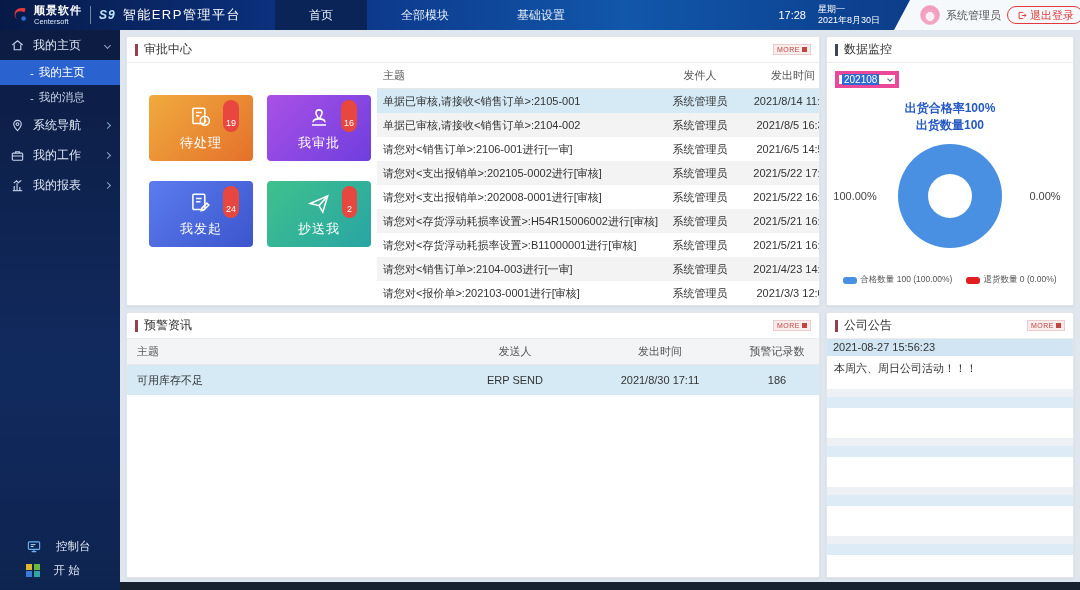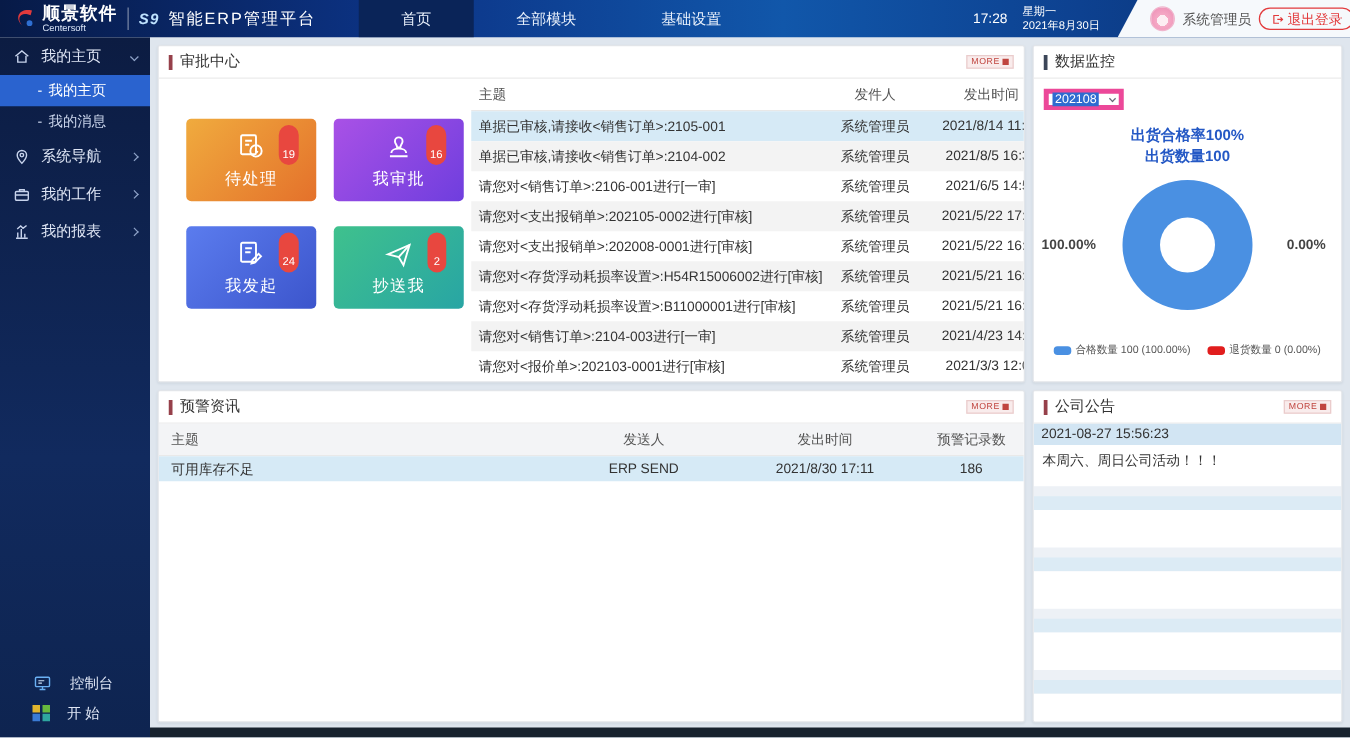--- a/index.html
+++ b/index.html
@@ -6,21 +6,21 @@
   html,body { width:1080px; height:590px; overflow:hidden; }
   body { font-family:"Liberation Sans","DejaVu Sans",sans-serif; background:#dfe6ee; }
   .screen { position:relative; width:1080px; height:590px; overflow:hidden; }
 
   
   .topbar { position:absolute; top:0; left:0; width:1080px; height:30px;
     background:linear-gradient(90deg,#071a47 0%,#0c3487 30%,#1157aa 58%,#0d4190 80%,#0a2f6e 100%);
     display:flex; align-items:center; }
   .brand { display:flex; align-items:center; padding-left:8px; height:100%; }
   .brand-text { margin-left:4px; color:#fff; line-height:1; }
-  .brand-cn { font-size:14px; font-weight:bold; letter-spacing:1px; }
+  .brand-cn { font-size:11px; font-weight:bold; letter-spacing:1px; }
   .brand-en { font-size:7.5px; color:#dbe6f8; margin-top:2px; }
   .brand-div { width:1px; height:18px; background:rgba(255,255,255,.45); margin:0 8px; }
   .s9 { font-size:12px; font-weight:bold; font-style:italic; color:#bfe3ff; letter-spacing:1px; }
   .app-title { font-size:13px; color:#fff; margin-left:7px; letter-spacing:1.5px; }
   .tabs { display:flex; height:100%; margin-left:34px; }
   .tab { padding:0 34px; display:flex; align-items:center; color:#e8f0fb; font-size:12px; cursor:pointer; }
   .tab.active { background:#0a2458; }
   .clock { margin-left:auto; display:flex; align-items:center; gap:12px; color:#fff; padding-right:14px; }
   .time { font-size:11px; }
   .datebox { font-size:9px; line-height:11px; }
@@ -93,34 +93,34 @@
   .c-subj { flex:1; padding-left:6px; text-align:left; white-space:nowrap; overflow:hidden; }
   .c-sender { width:84px; text-align:center; flex:0 0 84px; }
   .c-time { width:102px; text-align:center; flex:0 0 102px; }
 
   
   .period-select { margin:8px 0 0 8px; width:64px; height:17px; border:4px solid #ec4899; background:#fff;
     display:flex; align-items:center; justify-content:space-between; padding:0 3px; font-size:10px; cursor:pointer; }
   .period-val { background:#2e6bd0; color:#fff; padding:0 2px; }
   .sel-chev { width:4px; height:4px; border-right:1.2px solid #667; border-bottom:1.2px solid #667; transform:rotate(45deg); margin-top:-2px; }
   .stats { text-align:center; color:#2458c5; font-weight:bold; font-size:12px; line-height:17px; margin-top:12px; }
-  .donut-row { display:flex; align-items:center; justify-content:space-between; margin-top:10px; padding:0 0;font-weight:bold; }
+  .donut-row { display:flex; align-items:center; justify-content:space-between; margin-top:10px; padding:0 0; }
   .pct { font-size:11px; color:#444; width:56px; text-align:center; }
   .donut { width:104px; height:104px; border-radius:50%; background:#4a90e2; position:relative; }
   .donut::after { content:""; position:absolute; inset:30px; background:#fff; border-radius:50%; }
   .legend { display:flex; justify-content:center; align-items:center; gap:14px; margin-top:26px; font-size:8.5px; color:#555; }
   .leg-item { display:flex; align-items:center; gap:3px; }
   .sw { width:14px; height:7px; border-radius:3px; display:inline-block; }
   .sw-blue { background:#4a90e2; }
   .sw-red { background:#e11d1d; }
 
   
   .al-row { display:flex; align-items:center; font-size:11px; color:#333; }
   .al-row.head { height:26px; background:#f3f4f6; color:#555; border-bottom:1px solid #e9e9e9; }
-  .al-row.data { height:20px; background:#d6eaf6; }
+  .al-row.data { height:30px; background:#d6eaf6; }
   .a-subj { flex:1; padding-left:10px; text-align:left; }
   .a-sender { flex:0 0 140px; text-align:center; }
   .a-time { flex:0 0 150px; text-align:center; }
   .a-count { flex:0 0 84px; text-align:center; }
 
   
   .notice-wrap { background:#edf1f6; height:240px; }
   .notice-date { height:17px; background:#d2e5f3; font-size:11px; color:#333; line-height:17px; padding-left:6px; }
   .notice-body { background:#fff; min-height:33px; padding:5px 7px; font-size:11px; color:#333; }
   .empty-strip { height:11px; background:#dcebf5; margin-top:8px; }

